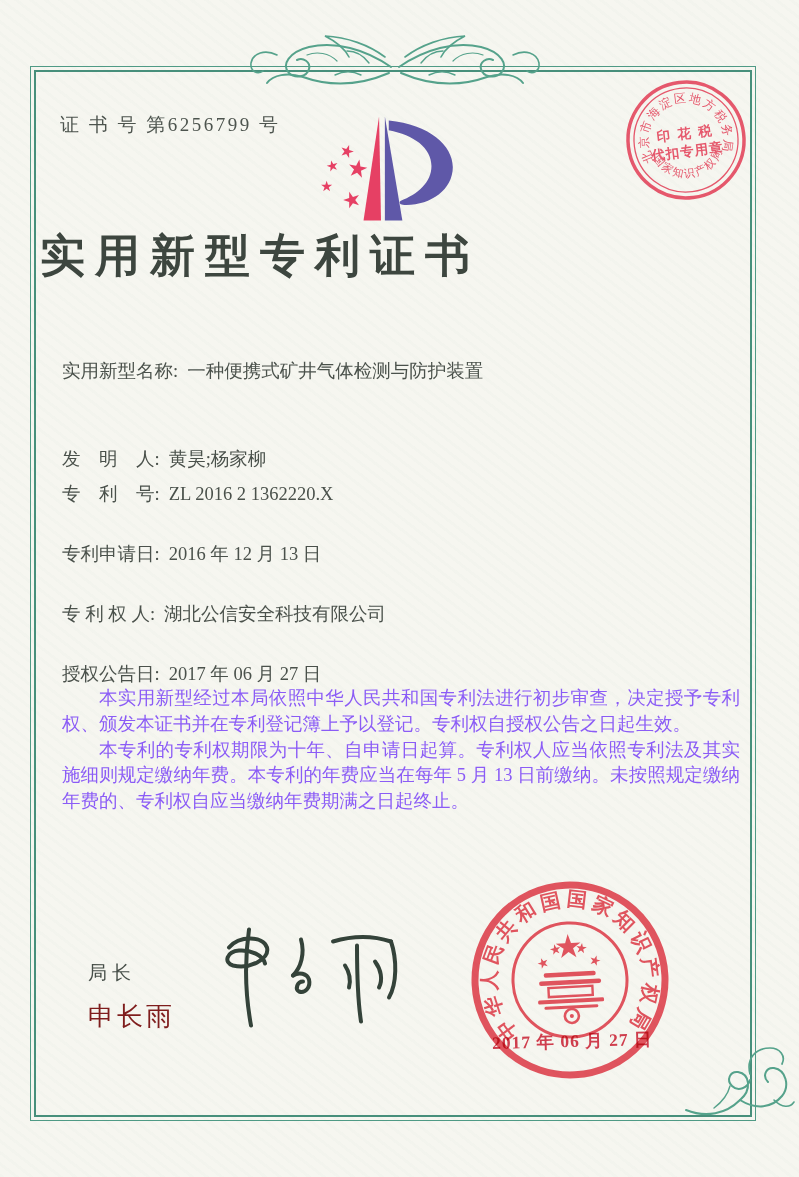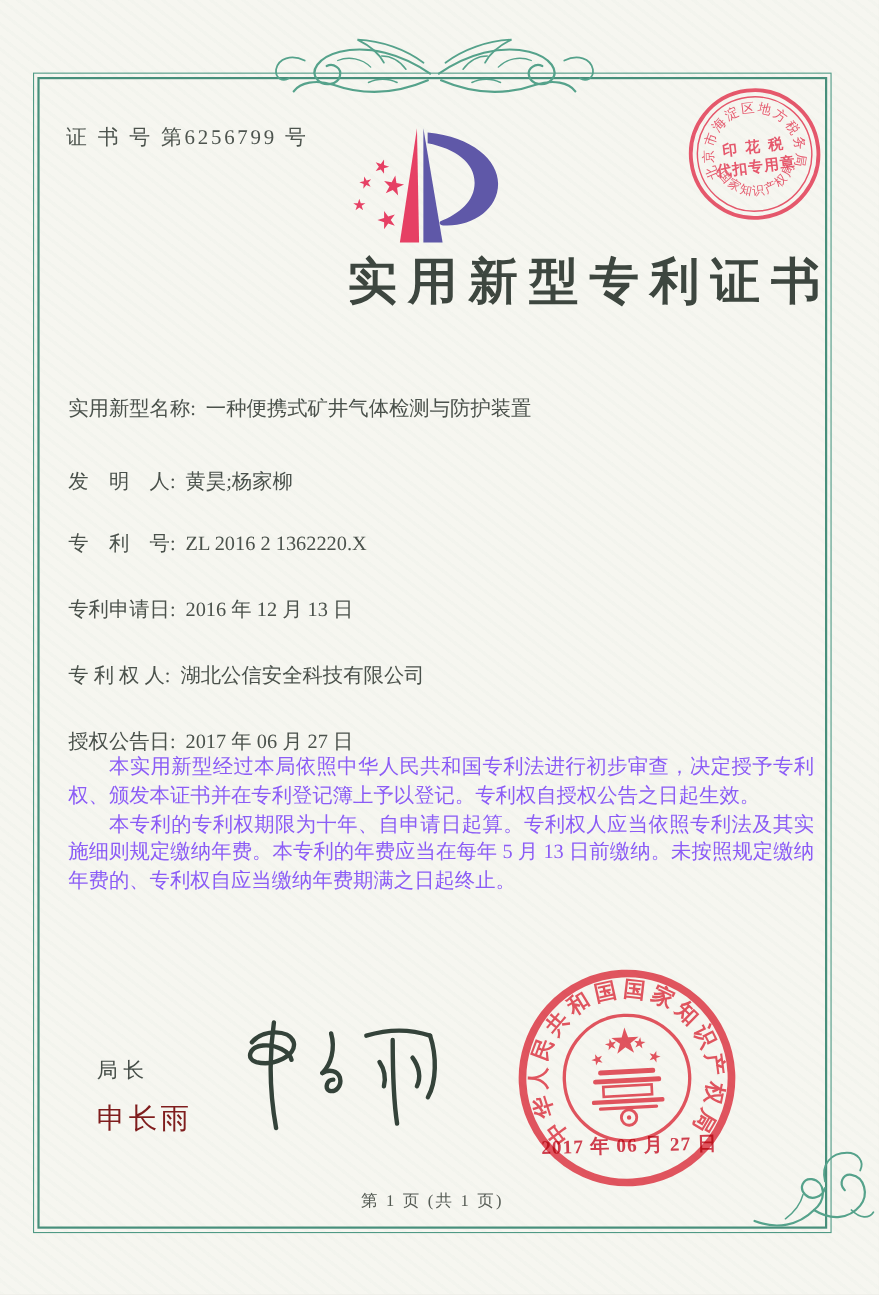--- a/index.html
+++ b/index.html
@@ -11,21 +11,21 @@
 
   
   .frame{position:absolute;left:30px;top:66px;width:724px;height:1053px;
          border:1.2px solid #4f9a85;}
   .frame-inner{position:absolute;inset:3px;border:2.2px solid #478f7b;}
 
   .cert-no{position:absolute;left:60px;top:112px;font-size:19px;letter-spacing:2.5px;color:#4d544e;}
 
   .logo{position:absolute;left:315px;top:110px;width:165px;height:118px;}
 
-  .title{position:absolute;left:30px;top:226px;width:726px;text-align:right;
+  .title{position:absolute;left:30px;top:226px;width:726px;text-align:left;
          font-size:45px;font-weight:600;letter-spacing:10px;text-indent:10px;color:#3d463f;}
 
   .field{position:absolute;left:62px;font-size:18.5px;color:#4a514b;white-space:nowrap;margin-top:12px;}
   .field .val{margin-left:9px;}
 
   .body-text{position:absolute;left:62px;top:686px;width:678px;font-size:18.5px;
          line-height:25.8px;text-align:justify;color:#8b5cf6;}
   .body-text p{margin:0;text-indent:2em;}
 
   .director-label{position:absolute;left:88px;top:960px;font-size:19px;letter-spacing:5px;color:#454d47;}
@@ -114,21 +114,21 @@
     </text>
     <text x="0" y="-2" font-size="13.5" font-weight="bold" letter-spacing="2" fill="currentColor" text-anchor="middle">印 花 税</text>
     <text x="0" y="16" font-size="13.5" font-weight="bold" letter-spacing="1" fill="currentColor" text-anchor="middle">代扣专用章</text>
   </svg>
 
   <div class="title">实用新型专利证书</div>
 
   <div class="field" style="top:346px">
     <span class="lab">实用新型名称:</span><span class="val">一种便携式矿井气体检测与防护装置</span>
   </div>
-  <div class="field" style="top:413px">
+  <div class="field" style="top:434px">
     <span class="lab">发　明　人:</span><span class="val">黄昊;杨家柳</span>
   </div>
   <div class="field" style="top:469px">
     <span class="lab">专　利　号:</span><span class="val">ZL 2016 2 1362220.X</span>
   </div>
   <div class="field" style="top:529px">
     <span class="lab">专利申请日:</span><span class="val">2016 年 12 月 13 日</span>
   </div>
   <div class="field" style="top:589px">
     <span class="lab">专 利 权 人:</span><span class="val">湖北公信安全科技有限公司</span>
@@ -182,15 +182,14 @@
         <rect x="-33" y="13" width="66" height="4" rx="1.5"></rect>
         <rect x="-27" y="19.5" width="54" height="3" rx="1.5"></rect>
         <circle cx="0" cy="30" r="7" fill="none" stroke="currentColor" stroke-width="2.6"></circle>
         <circle cx="0" cy="30" r="2"></circle>
       </g>
     </g>
   </svg>
 
   <div class="seal-date">2017 年 06 月 27 日</div>
 
-  <div class="footer">第 1 页 (共 1 页)</div>
 
 </div>
 
 </body></html>

